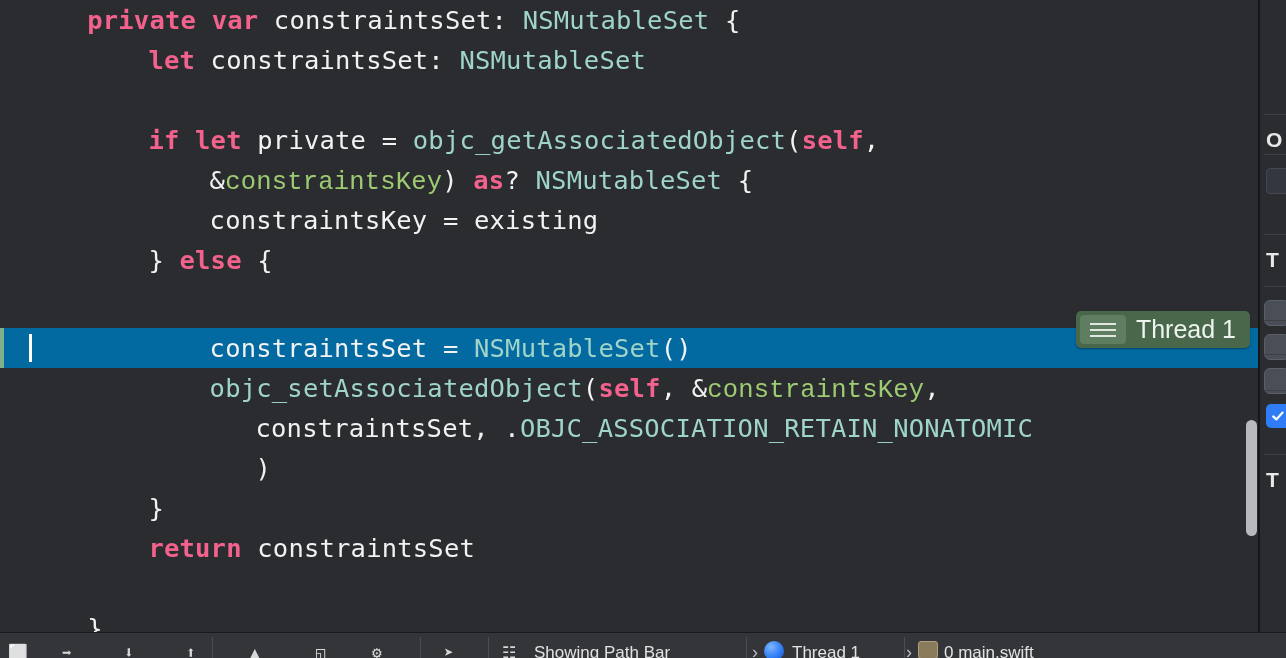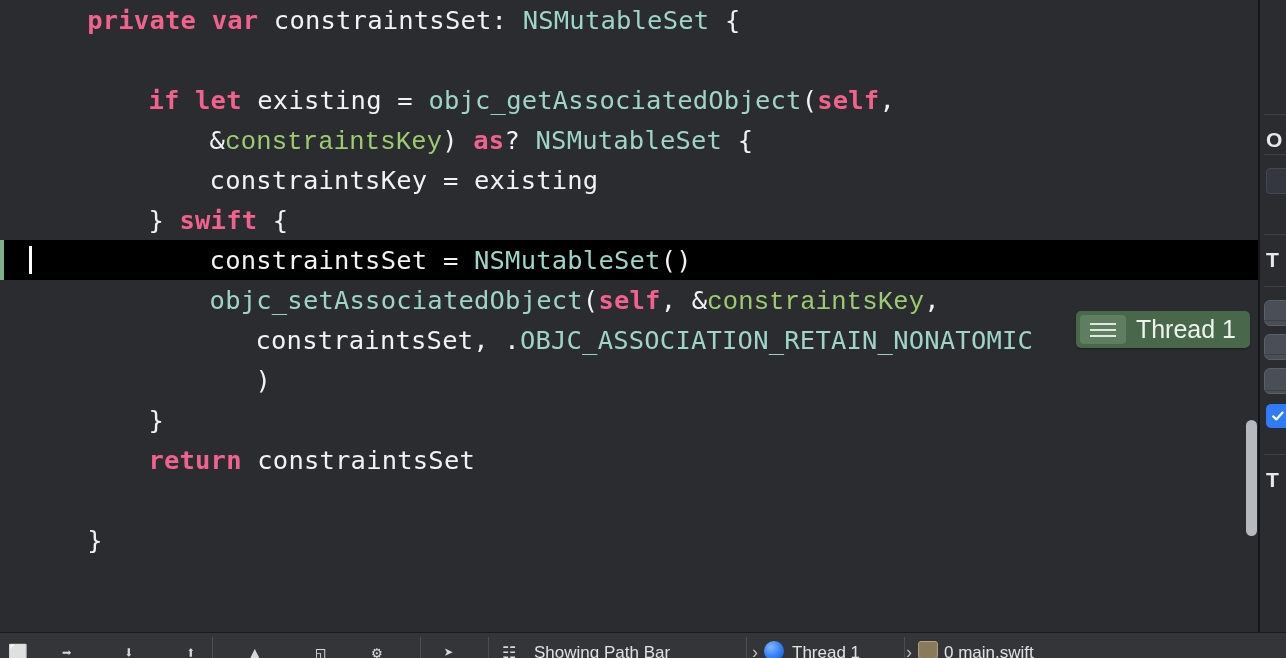--- a/index.html
+++ b/index.html
@@ -15,21 +15,21 @@
   #editor {
     position:absolute; left:0; top:0; width:1258px; height:632px;
     background:#2a2c30; overflow:hidden;
   }
   .line {
     position:relative; height:40px; line-height:40px; white-space:pre;
     font-family:"DejaVu Sans Mono", monospace;
     font-size:25.5px; letter-spacing:0.2px;
     color:#f2f2f2;
   }
-  .line.hl { background:#000000; }
+  .line.hl { background:#0369a1;margin-top:48px; }
   .line.hl::before {
     content:""; position:absolute; left:0; top:0; width:4px; height:100%;
     background:#7fb08a;
   }
   .caret {
     position:absolute; left:29px; top:6px; width:3px; height:28px;
     background:#ffffff;
   }
 
   .kw   { color:#f2628c; font-weight:bold; }
@@ -116,25 +116,26 @@
   }
 </style>
 </head>
 <body>
 
 <div id="root">
 
   <div id="editor">
     <div id="code-lines">
         <div class="line"><span style="display: inline-block; width: 87.2px;"></span><span class="kw">private</span><span class="punc"> </span><span class="kw">var</span><span class="ident"> constraintsSet: </span><span class="type">NSMutableSet</span><span class="punc"> {</span></div>
+        <div class="line"><span style="display: inline-block; width: 148.4px;"></span><span class="kw">let</span><span class="ident"> constraintsSet: </span><span class="type">NSMutableSet</span></div>
         <div class="line"><span style="display: inline-block; width: 26px;"></span></div>
-        <div class="line"><span style="display: inline-block; width: 148.4px;"></span><span class="kw">if</span><span class="punc"> </span><span class="kw">let</span><span class="ident"> existing = </span><span class="fn">objc_getAssociatedObject</span><span class="punc">(</span><span class="kw">self</span><span class="punc">,</span></div>
+        <div class="line"><span style="display: inline-block; width: 148.4px;"></span><span class="kw">if</span><span class="punc"> </span><span class="kw">let</span><span class="ident"> private = </span><span class="fn">objc_getAssociatedObject</span><span class="punc">(</span><span class="kw">self</span><span class="punc">,</span></div>
         <div class="line"><span style="display: inline-block; width: 209.6px;"></span><span class="punc">&amp;</span><span class="prop">constraintsKey</span><span class="punc">) </span><span class="kw">as</span><span class="punc">? </span><span class="type">NSMutableSet</span><span class="punc"> {</span></div>
         <div class="line"><span style="display: inline-block; width: 209.6px;"></span><span class="ident">constraintsKey = existing</span></div>
-        <div class="line"><span style="display: inline-block; width: 148.4px;"></span><span class="punc">} </span><span class="kw">swift</span><span class="punc"> {</span></div>
+        <div class="line"><span style="display: inline-block; width: 148.4px;"></span><span class="punc">} </span><span class="kw">else</span><span class="punc"> {</span></div>
         <div class="line hl"><span style="display: inline-block; width: 209.6px;"></span><span class="ident">constraintsSet = </span><span class="type">NSMutableSet</span><span class="punc">()</span><span class="caret"></span></div>
         <div class="line"><span style="display: inline-block; width: 209.6px;"></span><span class="fn">objc_setAssociatedObject</span><span class="punc">(</span><span class="kw">self</span><span class="punc">, &amp;</span><span class="prop">constraintsKey</span><span class="punc">,</span></div>
         <div class="line"><span style="display: inline-block; width: 255.5px;"></span><span class="ident">constraintsSet, .</span><span class="type">OBJC_ASSOCIATION_RETAIN_NONATOMIC</span></div>
         <div class="line"><span style="display: inline-block; width: 255.5px;"></span><span class="punc">)</span></div>
         <div class="line"><span style="display: inline-block; width: 148.4px;"></span><span class="punc">}</span></div>
         <div class="line"><span style="display: inline-block; width: 148.4px;"></span><span class="kw">return</span><span class="ident"> constraintsSet</span></div>
         <div class="line"><span style="display: inline-block; width: 26px;"></span></div>
         <div class="line"><span style="display: inline-block; width: 87.2px;"></span><span class="punc">}</span></div>
       </div>
   </div>

